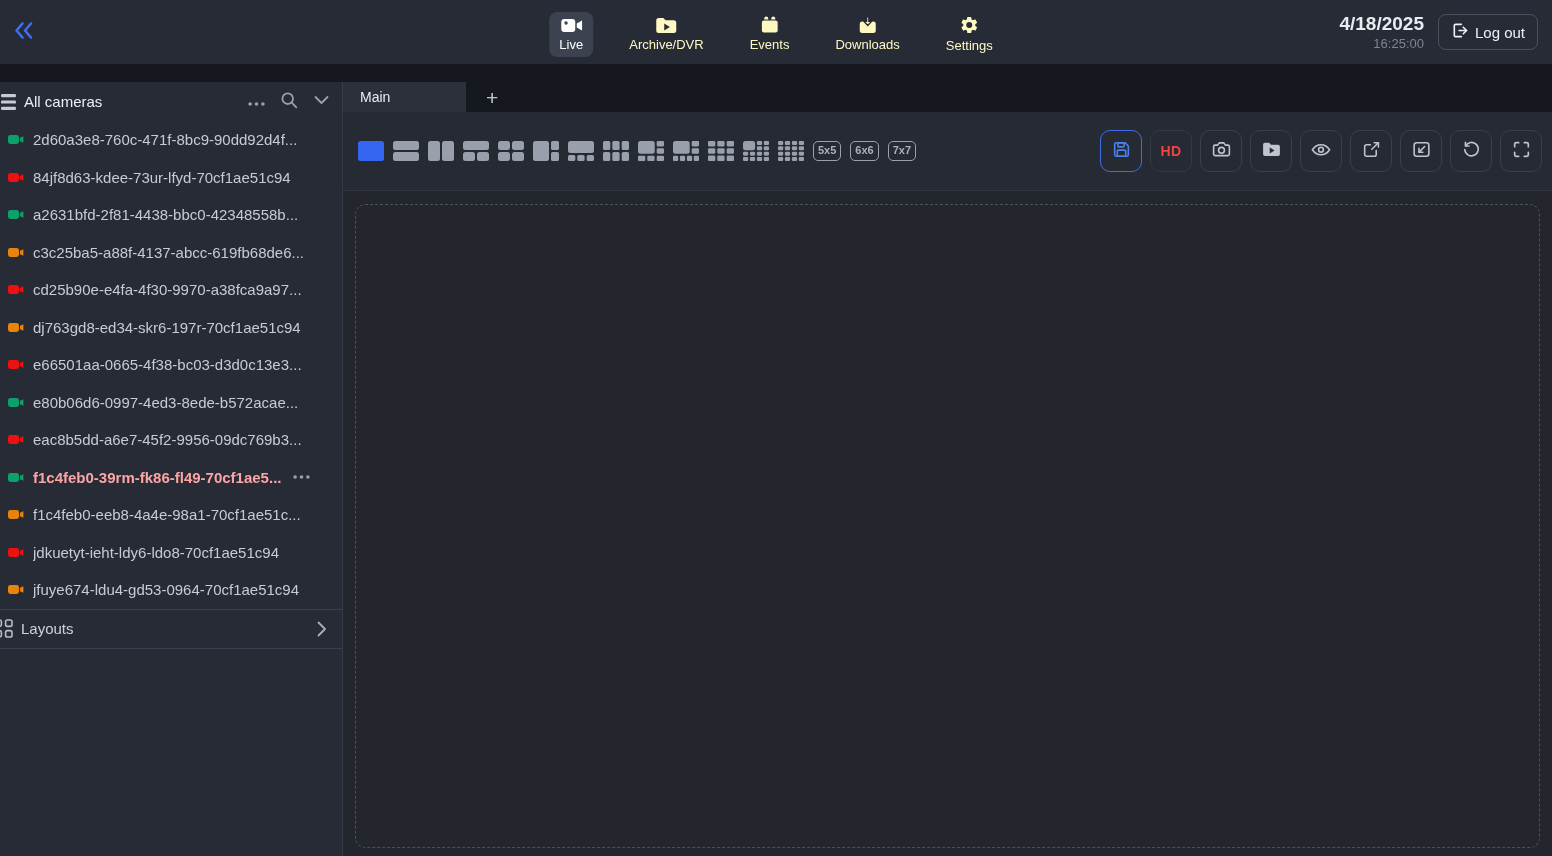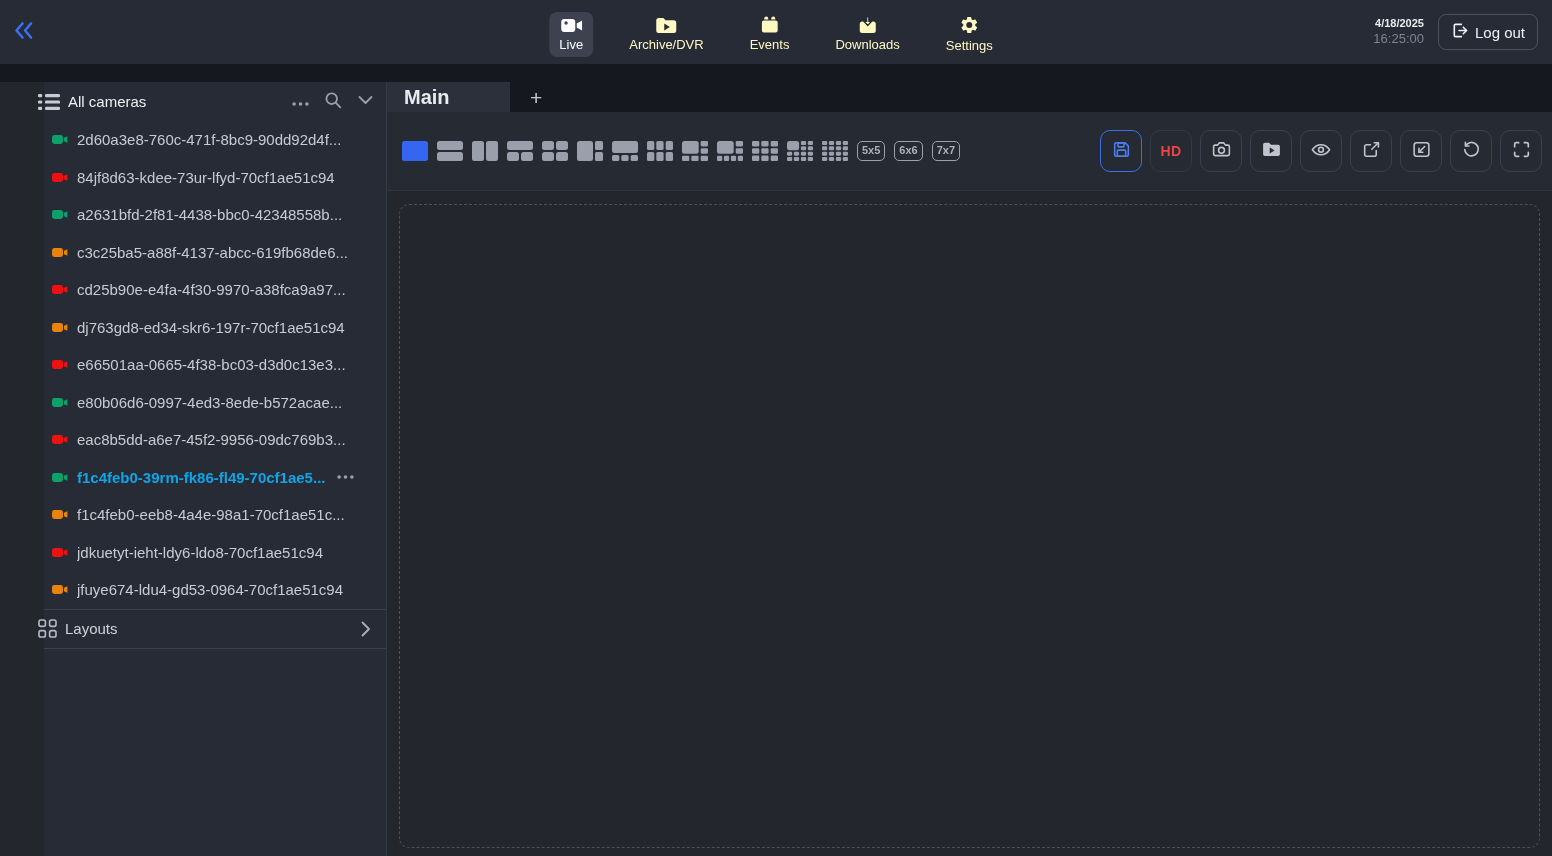--- a/index.html
+++ b/index.html
@@ -14,58 +14,58 @@
     background:none;border:none;padding:2px;display:flex;}
   .mainnav{position:absolute;left:50%;top:0;height:68px;transform:translateX(-50%);
     display:flex;align-items:center;gap:26px;}
   .nav-item{display:flex;flex-direction:column;align-items:center;gap:3px;
     padding:5px 10px;border-radius:8px;color:#fef9c3;font-size:13px;min-width:44px;}
   .nav-item svg{display:block;}
   .nav-item.active{background:#3c4250;color:#fff;}
   .nlabel{white-space:nowrap;}
   .top-right{position:absolute;right:14px;top:0;height:64px;display:flex;align-items:center;gap:14px;}
   .datetime{text-align:right;line-height:1.25;}
-  .date{font-size:11px;font-weight:700;color:#e9ebf0;}
+  .date{font-size:19px;font-weight:700;color:#e9ebf0;}
   .time{font-size:13px;color:#7d8492;}
   .logout{display:flex;align-items:center;gap:7px;background:transparent;
     border:1px solid #4a505d;border-radius:8px;padding:7px 12px;
     color:#eef0f4;font-size:15px;}
 
   .strip{height:18px;background:#15181f;flex:none;}
-  .mainrow{flex:1;display:flex;min-height:0;margin-left:44px;}
+  .mainrow{flex:1;display:flex;min-height:0;}
 
   
   .sidebar{width:343px;flex:none;background:#272b35;border-right:1px solid #343a46;
     display:flex;flex-direction:column;}
   .side-header{height:39px;display:flex;align-items:center;padding-right:12px;flex:none;}
   .list-icon{margin-left:-6px;display:flex;color:#c7ccd4;}
   .side-title{margin-left:8px;font-size:15px;color:#edeff2;}
   .side-actions{margin-left:auto;display:flex;align-items:center;gap:15px;color:#9aa1ad;}
   .hbtn{background:none;border:none;padding:0;display:flex;color:#9aa1ad;}
   .cam-list{flex:none;}
   .cam-row{height:37.5px;display:flex;align-items:center;padding-left:8px;padding-right:12px;}
   .cam-ic{display:flex;flex:none;margin-right:9px;}
   .cam-name{font-size:15px;color:#c7cbd3;white-space:nowrap;overflow:hidden;}
-  .cam-row.selected .cam-name{color:#0ea5e9;font-weight:700;}
+  .cam-row.selected .cam-name{color:#fca5a5;font-weight:700;}
   .cam-menu{margin-left:10px;display:flex;padding:4px 2px;}
   .layouts-row{height:40px;flex:none;border-top:1px solid #3a404e;border-bottom:1px solid #3a404e;
     display:flex;align-items:center;padding-right:10px;}
   .layouts-ic{margin-left:-6px;display:flex;color:#b6bcc6;}
   .layouts-label{margin-left:8px;font-size:15px;color:#ced2d9;}
   .layouts-chev{margin-left:auto;display:flex;color:#aab0bb;}
   .side-spacer{flex:1;}
   .side-footer{flex:none;height:70px;border-top:1px solid #3a404e;background:transparent;
     display:flex;flex-direction:column;align-items:center;justify-content:center;gap:4px;
     border-left:none;border-right:none;border-bottom:none;width:100%;color:#b9bfc9;}
   .side-footer .nl-label{font-size:14px;color:#c6cbd3;}
 
   
   .content{flex:1;display:flex;flex-direction:column;min-width:0;}
   .tabrow{height:30px;flex:none;background:#15181f;display:flex;align-items:stretch;}
-  .tab{width:123px;background:#2b303b;color:#e9ebf0;font-size:20px;font-weight:700;
+  .tab{width:123px;background:#2b303b;color:#e9ebf0;font-size:14px;font-weight:400;
     display:flex;align-items:center;padding-left:17px;border:none;}
   .addtab{margin-left:14px;background:none;border:none;color:#c2c7cf;font-size:21px;
     line-height:1;padding:0 6px;align-self:center;}
   .toolbar{height:78px;flex:none;background:#262a33;display:flex;align-items:center;
     justify-content:space-between;padding:0 10px 0 15px;}
   .presets{display:flex;align-items:center;gap:9px;}
   .preset{background:none;border:none;padding:0;display:flex;align-items:center;}
   .preset.badge{border:1.7px solid #9aa1ac;border-radius:5px;color:#aab1bb;
     font-size:11px;font-weight:700;padding:2px 4px;line-height:1.2;}
   .actions{display:flex;align-items:center;gap:8px;}

